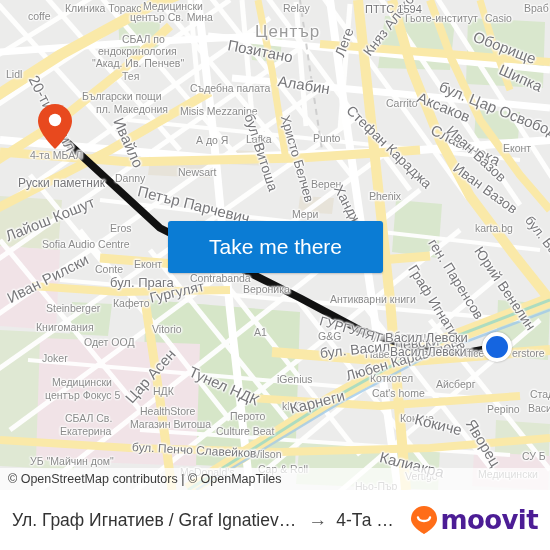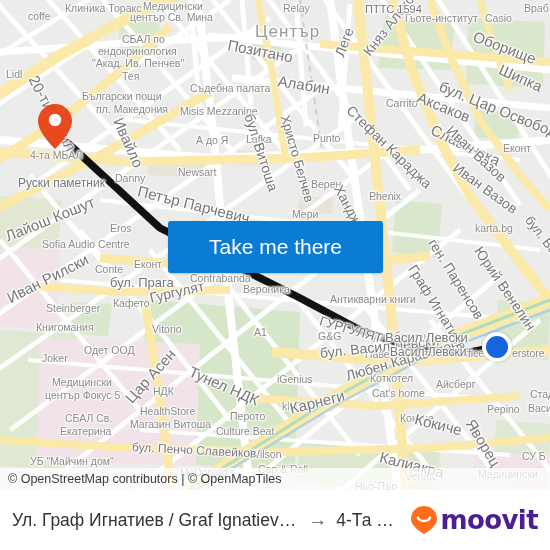--- a/index.html
+++ b/index.html
@@ -211,21 +211,21 @@
         <div class="maplabel shadowed poi" style="left: 42px; top: 238px;">Sofia Audio Centre</div>
         <div class="maplabel shadowed poi" style="left: 134px; top: 258px;">Еконт</div>
         <div class="maplabel shadowed poi" style="left: 95px; top: 263px;">Conte</div>
         <div class="maplabel shadowed poi" style="left: 475px; top: 222px;">karta.bg</div>
         <div class="maplabel shadowed poi" style="left: 369px; top: 190px;">Phenix</div>
         <div class="maplabel shadowed poi" style="left: 113px; top: 297px;">Кафето</div>
         <div class="maplabel shadowed poi" style="left: 152px; top: 323px;">Vitorio</div>
         <div class="maplabel shadowed poi" style="left: 46px; top: 302px;">Steinberger</div>
         <div class="maplabel shadowed poi" style="left: 36px; top: 321px;">Книгомания</div>
         <div class="maplabel shadowed poi" style="left: 42px; top: 352px;">Joker</div>
-        <div class="maplabel shadowed poi" style="left: 84px; top: 344px;">Одет ООД</div>
+        <div class="maplabel shadowed poi" style="left: 84px; top: 336px;">Одет ООД</div>
         <div class="maplabel shadowed poi" style="left: 52px; top: 376px;">Медицински</div>
         <div class="maplabel shadowed poi" style="left: 45px; top: 389px;">център Фокус 5</div>
         <div class="maplabel shadowed poi" style="left: 65px; top: 412px;">СБАЛ Св.</div>
         <div class="maplabel shadowed poi" style="left: 60px; top: 425px;">Екатерина</div>
         <div class="maplabel shadowed poi" style="left: 30px; top: 455px;">УБ "Майчин дом"</div>
         <div class="maplabel shadowed poi" style="left: 140px; top: 405px;">HealthStore</div>
         <div class="maplabel shadowed poi" style="left: 130px; top: 418px;">Магазин Витоша</div>
         <div class="maplabel shadowed poi" style="left: 153px; top: 385px;">НДК</div>
         <div class="maplabel shadowed poi" style="left: 207px; top: 326px; padding-left: 47px;">А1</div>
         <div class="maplabel shadowed poi" style="left: 190px; top: 272px;">Contrabanda</div>

